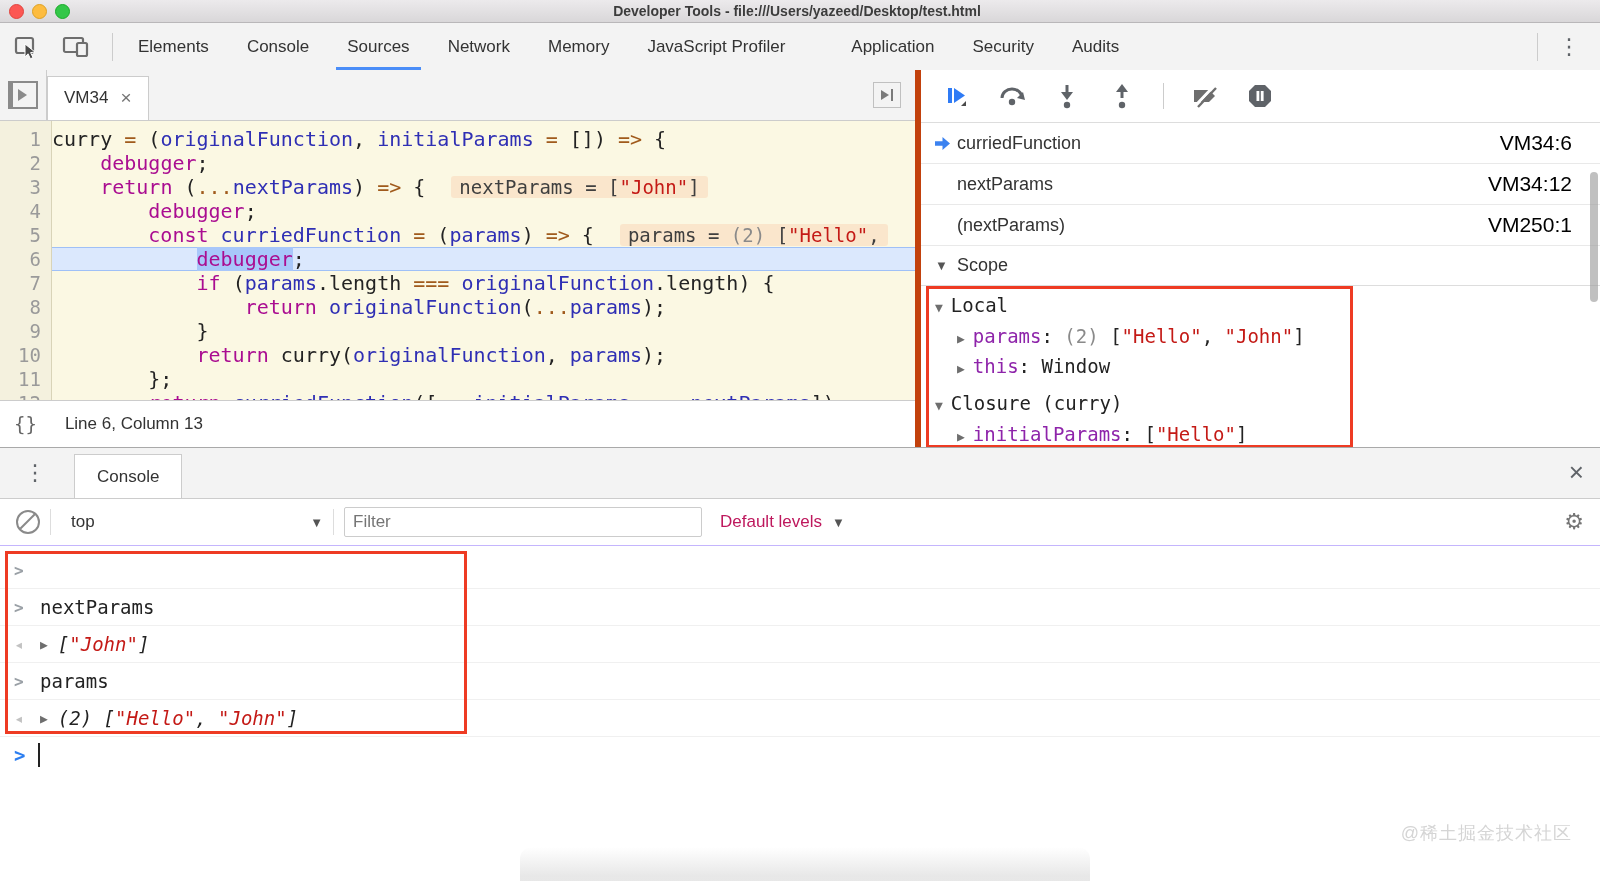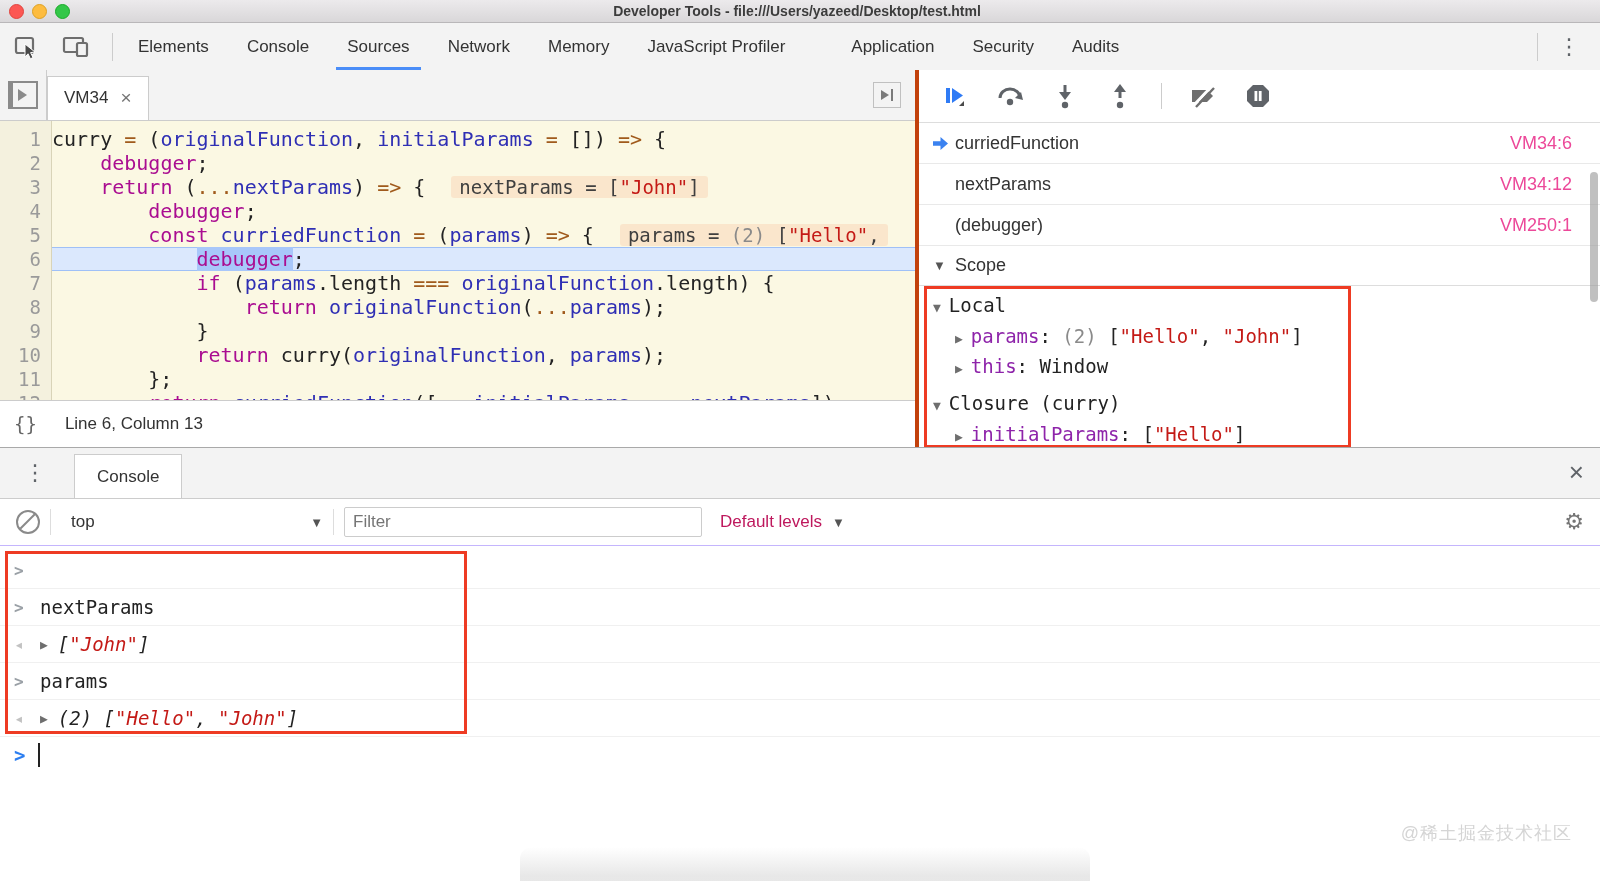--- a/index.html
+++ b/index.html
@@ -40,21 +40,21 @@
   }
   .dt-tab.gap{margin-left:28px;}
   .dt-tab.active::after{
     content:"";position:absolute;left:8px;right:8px;bottom:0;height:3px;background:#4a8df8;
   }
   .kebab{font-size:22px;color:#5f6368;line-height:1;padding:0 6px;}
   .dt-tabbar .vsep.right{margin:0 14px 0 0;}
   .dt-tabbar .kebab{margin-right:14px;}
   
   .main{position:absolute;left:0;top:70px;width:1600px;height:377px;display:flex;}
-  .sources-pane{width:915px;height:377px;border-right:4px solid #c2410c;display:flex;flex-direction:column;background:#fff;}
+  .sources-pane{width:915px;height:377px;border-right:6px solid #c2410c;display:flex;flex-direction:column;background:#fff;}
   
   .file-tabbar{height:50px;background:#f3f3f3;border-bottom:1px solid #ccc;display:flex;align-items:stretch;position:relative;}
   .nav-toggle{width:46px;display:flex;align-items:center;justify-content:center;border-right:1px solid #ccc;}
   .nav-toggle-box{width:26px;height:24px;border:2px solid #8a8a8a;display:flex;align-items:center;}
   .nav-toggle-box .bar{width:3px;height:100%;background:#8a8a8a;}
   .nav-toggle-box .tri{width:0;height:0;border-left:9px solid #8a8a8a;border-top:6px solid transparent;border-bottom:6px solid transparent;margin-left:5px;}
   .file-tab{
     margin-top:6px;background:#fff;border:1px solid #ccc;border-bottom:none;
     display:flex;align-items:center;padding:0 16px;font-size:17px;color:#333;
   }
@@ -84,21 +84,21 @@
   .linecol{margin-left:28px;font-size:17px;color:#333;}
   
   .debug-pane{flex:1;background:#fff;position:relative;overflow:hidden;display:flex;flex-direction:column;}
   .debug-toolbar{height:52px;border-bottom:1px solid #ddd;display:flex;align-items:center;padding-left:22px;gap:27px;flex:none;}
   .dbg-icon{width:28px;height:28px;display:flex;align-items:center;justify-content:center;position:relative;}
   .dbg-sep{width:1px;height:26px;background:#ccc;}
   .callstack{flex:none;}
   .cs-row{height:40px;border-bottom:1px solid #e9e9e9;display:flex;align-items:center;padding:0 28px 0 14px;}
   .cs-arrow{width:22px;display:flex;align-items:center;}
   .cs-name{font-size:18px;color:#333;}
-  .cs-loc{margin-left:auto;font-size:18px;color:#ec4899;}
+  .cs-loc{margin-left:auto;font-size:21px;color:#000000;}
   .scope-header{height:39px;border-bottom:1px solid #ddd;display:flex;align-items:center;padding-left:14px;flex:none;}
   .scope-header .tri{font-size:13px;color:#555;margin-right:9px;}
   .scope-header .lbl{font-size:18px;color:#333;}
   .scope-body{position:relative;flex:1;padding-top:4px;font-family:"DejaVu Sans Mono",monospace;}
   .sc-group{height:31px;line-height:31px;padding-left:14px;font-size:19px;color:#222;white-space:pre;}
   .sc-group .tri{font-size:13px;color:#6e6e6e;margin-right:8px;}
   .sc-var{height:30px;line-height:30px;padding-left:36px;font-size:19px;white-space:pre;}
   .sc-var .tri{font-size:13px;color:#6e6e6e;margin-right:8px;}
   .sc-name{color:#8e24aa;}
   .sc-gap{height:7px;}
@@ -299,21 +299,21 @@
           <span class="cs-name">curriedFunction</span>
           <span class="cs-loc">VM34:6</span>
         </div>
         <div class="cs-row">
           <span class="cs-arrow"></span>
           <span class="cs-name">nextParams</span>
           <span class="cs-loc">VM34:12</span>
         </div>
         <div class="cs-row">
           <span class="cs-arrow"></span>
-          <span class="cs-name">(debugger)</span>
+          <span class="cs-name">(nextParams)</span>
           <span class="cs-loc">VM250:1</span>
         </div>
       </div>
     <div class="scope-header">
       <span class="tri">▼</span>
       <span class="lbl">Scope</span>
     </div>
     <div class="scope-body" id="scope-body">
 
     <div class="sc-group"><span class="tri">▼</span>Local</div>

